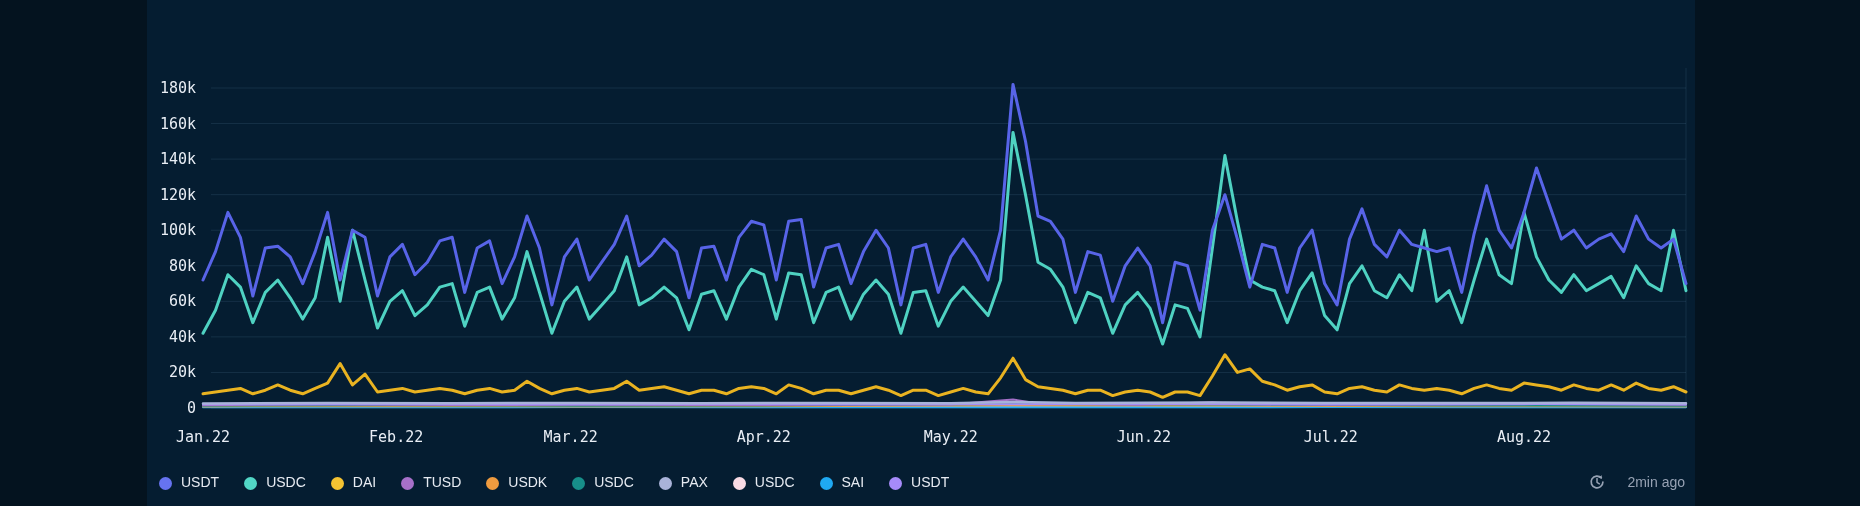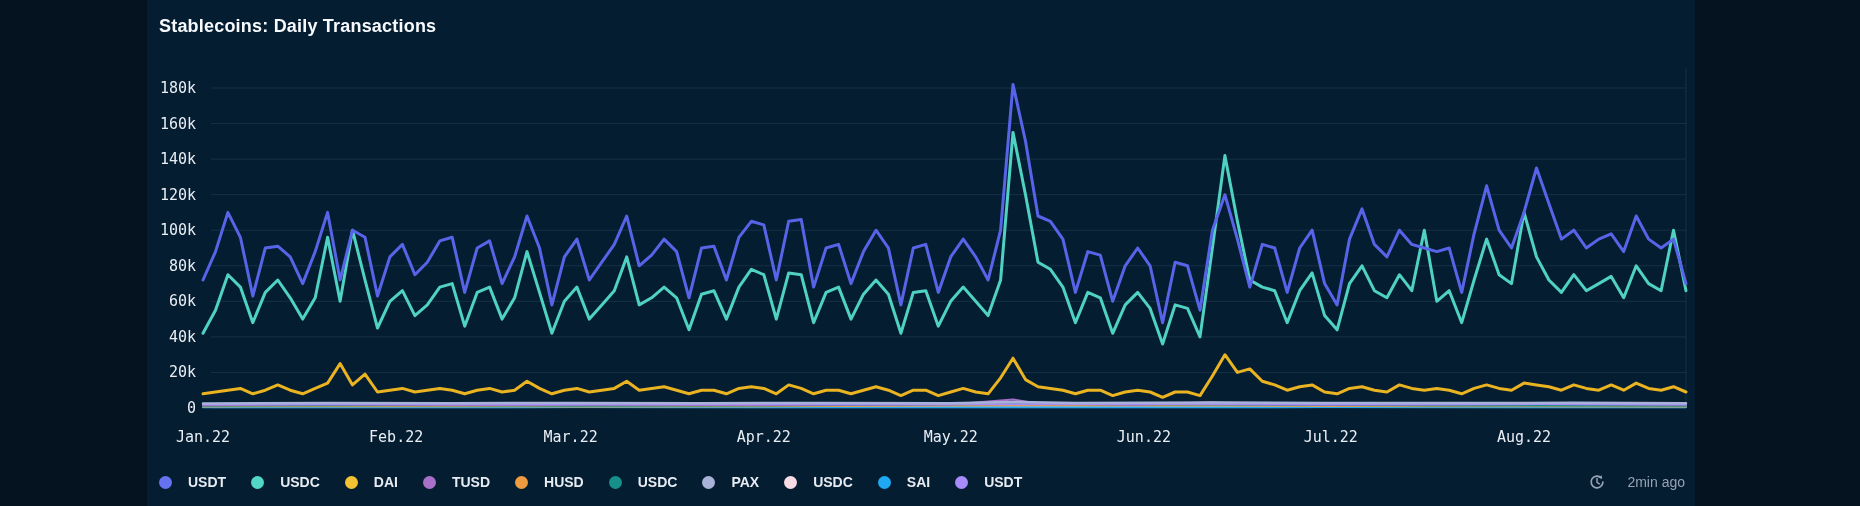--- a/index.html
+++ b/index.html
@@ -20,32 +20,31 @@
   .chart-svg{position:absolute;left:0;top:0;}
   .axis-label{
     font-family:"DejaVu Sans Mono", monospace;
     font-size:15px;fill:#e9eef5;
   }
   .bottom-row{
     position:absolute;left:12px;right:10px;bottom:13px;height:22px;
     display:flex;justify-content:space-between;align-items:center;
   }
   .legend{display:flex;align-items:center;gap:25px;}
-  .legend-item{display:flex;align-items:center;gap:16px;cursor:pointer;font-weight:bold;}
+  .legend-item{display:flex;align-items:flex-end;gap:9px;cursor:pointer;}
   .legend-dot{width:13px;height:13px;border-radius:50%;flex:0 0 auto;}
   .legend-label{font-size:14px;color:#e7ebf2;}
   .updated{display:flex;align-items:center;gap:22px;color:#97a2b4;font-size:14px;}
   .updated svg{display:block;}
 </style>
 </head>
 <body style="background: rgb(4, 19, 31);">
 
 <div class="card" style="background: rgb(5, 29, 49);">
 
-  <div class="chart-title">Stablecoins: Daily Transactions</div>
 
   <svg class="chart-svg" id="chart" width="1548" height="506" viewBox="0 0 1548 506">
       <line x1="64" y1="408" x2="1539" y2="408" stroke="rgba(120,170,205,0.14)" stroke-width="1"></line>
       <text x="49" y="413" text-anchor="end" class="axis-label">0</text>
       <line x1="64" y1="372.44444444444446" x2="1539" y2="372.44444444444446" stroke="rgba(120,170,205,0.14)" stroke-width="1"></line>
       <text x="49" y="377.44444444444446" text-anchor="end" class="axis-label">20k</text>
       <line x1="64" y1="336.8888888888889" x2="1539" y2="336.8888888888889" stroke="rgba(120,170,205,0.14)" stroke-width="1"></line>
       <text x="49" y="341.8888888888889" text-anchor="end" class="axis-label">40k</text>
       <line x1="64" y1="301.33333333333337" x2="1539" y2="301.33333333333337" stroke="rgba(120,170,205,0.14)" stroke-width="1"></line>
       <text x="49" y="306.33333333333337" text-anchor="end" class="axis-label">60k</text>
@@ -95,21 +94,21 @@
         <div class="legend-item">
           <span class="legend-dot" style="background: rgb(245, 195, 50);"></span>
           <span class="legend-label">DAI</span>
         </div>
         <div class="legend-item">
           <span class="legend-dot" style="background: rgb(167, 112, 201);"></span>
           <span class="legend-label">TUSD</span>
         </div>
         <div class="legend-item">
           <span class="legend-dot" style="background: rgb(239, 155, 63);"></span>
-          <span class="legend-label">HUSD</span>
+          <span class="legend-label">USDK</span>
         </div>
         <div class="legend-item">
           <span class="legend-dot" style="background: rgb(23, 143, 138);"></span>
           <span class="legend-label">USDC</span>
         </div>
         <div class="legend-item">
           <span class="legend-dot" style="background: rgb(169, 179, 217);"></span>
           <span class="legend-label">PAX</span>
         </div>
         <div class="legend-item">

